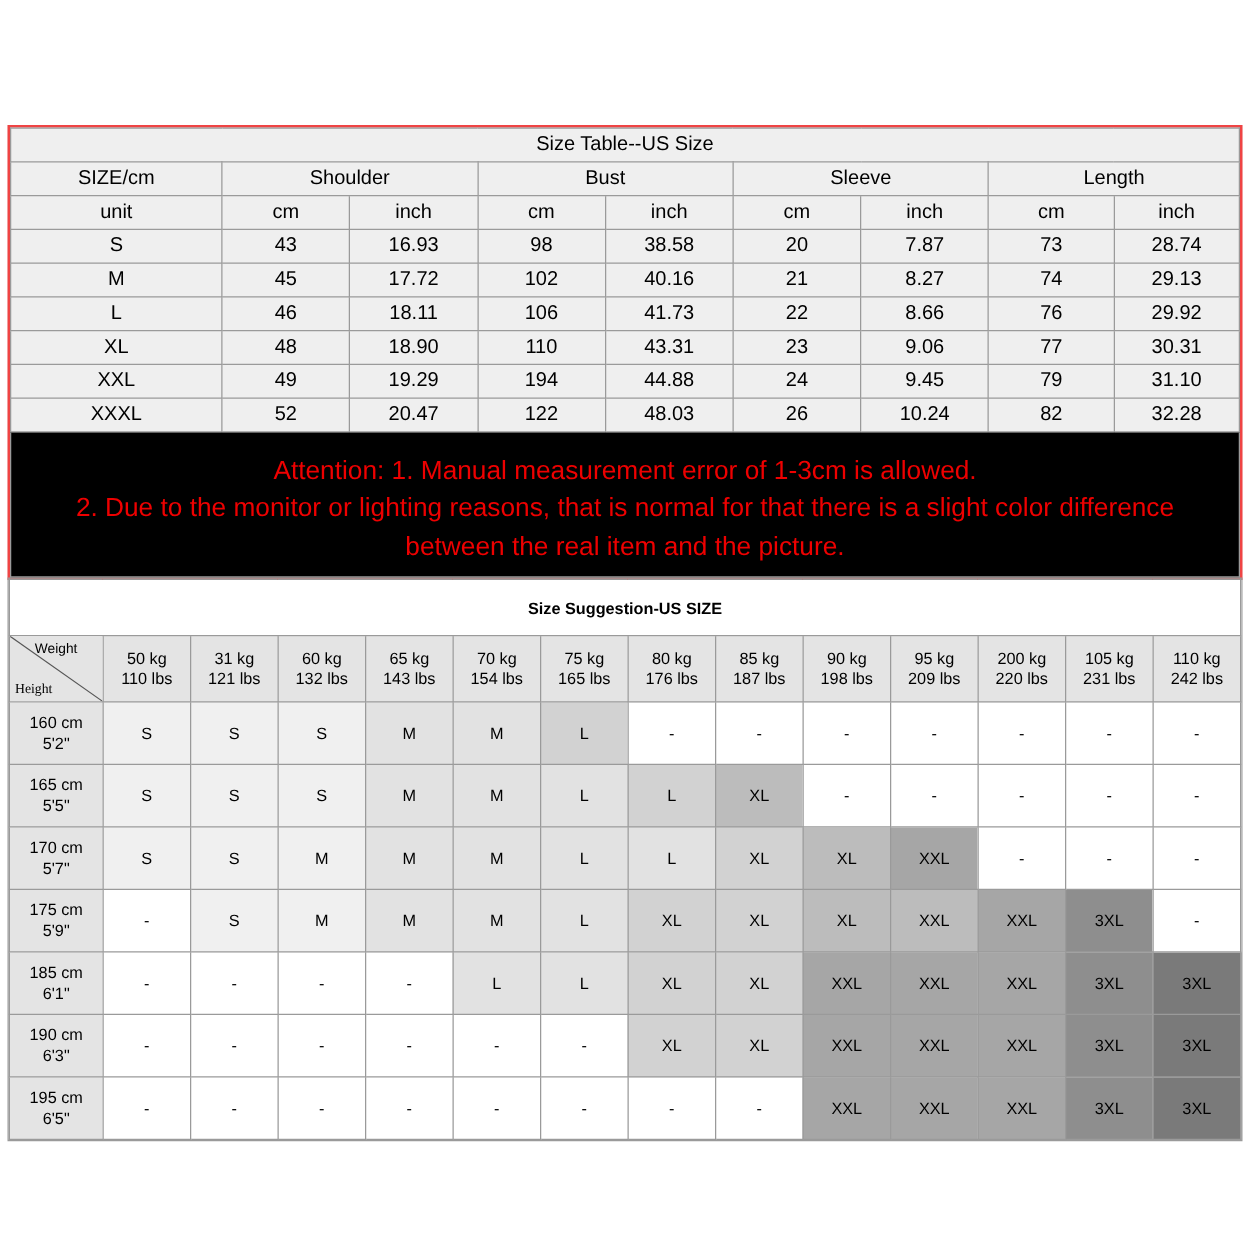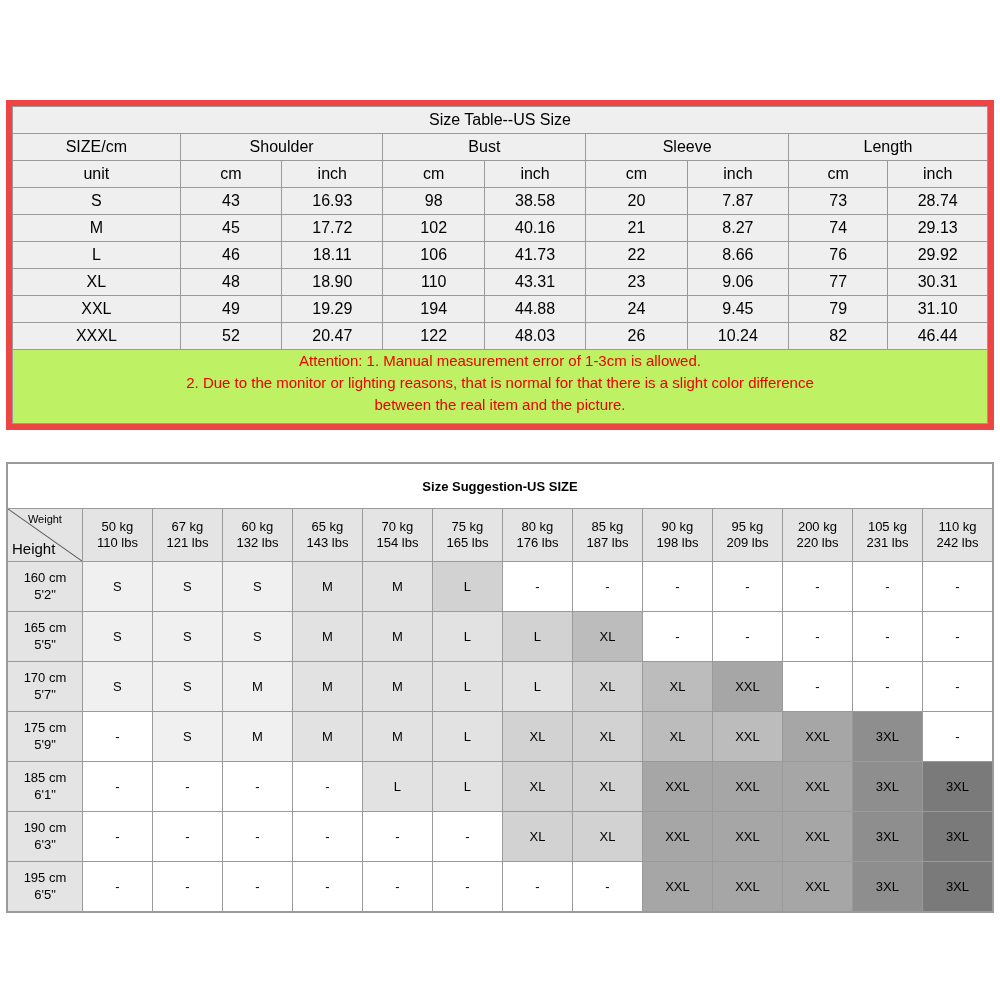--- a/index.html
+++ b/index.html
@@ -21,21 +21,21 @@
     box-sizing: border-box;
     padding: 0 6px;
   }
 
   
   .block1 {
     position: absolute;
     left: 6px;
     top: 100px;
     width: 988px;
-    border: 6px solid #ef4444;
+    border: 2px solid #ef4444;
     box-sizing: border-box;
     background: #efefef;
   }
   table {
     border-collapse: collapse;
     width: 100%;
     table-layout: fixed;
   }
   .block1 td, .block1 th {
     border: 1px solid #9a9a9a;
@@ -50,26 +50,26 @@
     font-weight: bold;
     padding: 6px 2px 8px 2px;
     background: #efefef;
     border: 1px solid #9a9a9a;
     text-align: center;
   }
   .block1 tr.head td {
     font-size: 16px;
   }
   .attention {
-    background: #bef264;
+    background: #000000;
     color: #ee0000;
     text-align: center;
-    font-size: 15px;
+    font-size: 21px;
     line-height: 1.45;
-    padding: 0 4px 8px 4px;
+    padding: 16px 4px 8px 4px;
     border: 1px solid #9a9a9a;
     border-top: none;
   }
   .attention div { white-space: nowrap; }
 
   
   .block2 {
     position: absolute;
     left: 6px;
     top: 462px;
@@ -108,21 +108,22 @@
   .corner .wt {
     position: absolute;
     right: 20px;
     top: 4px;
     font-size: 11px;
   }
   .corner .ht {
     position: absolute;
     left: 4px;
     bottom: 4px;
-    font-size: 15px;
+    font-size: 11px;
+    font-family: Liberation Serif, serif;
   }
   .corner .slash {
     position: absolute;
     left: 0; top: 0; width: 100%; height: 100%;
   }
   .rowhdr {
     background: #e4e4e4 !important;
     font-size: 13px;
     line-height: 1.25;
   }
@@ -233,21 +234,21 @@
       </tr>
       <tr>
         <td>XXXL</td>
         <td>52</td>
         <td>20.47</td>
         <td>122</td>
         <td>48.03</td>
         <td>26</td>
         <td>10.24</td>
         <td>82</td>
-        <td>46.44</td>
+        <td>32.28</td>
       </tr>
     </tbody>
       </table>
     <div class="attention">
       <div>Attention:  1. Manual measurement error of 1-3cm is allowed.</div>
       <div>2. Due to the monitor or lighting reasons, that is normal for that there is a slight color difference</div>
       <div>between the real item and the picture.</div>
     </div>
   </div>
 
@@ -279,21 +280,21 @@
             <line x1="0" y1="0" x2="100" y2="48" stroke="#555" stroke-width="1"></line>
           </svg>
           <span class="wt">Weight</span>
           <span class="ht">Height</span>
         </td>
         <td class="hdr">
           <div>50 kg</div>
           <div>110 lbs</div>
         </td>
         <td class="hdr">
-          <div>67 kg</div>
+          <div>31 kg</div>
           <div>121 lbs</div>
         </td>
         <td class="hdr">
           <div>60 kg</div>
           <div>132 lbs</div>
         </td>
         <td class="hdr">
           <div>65 kg</div>
           <div>143 lbs</div>
         </td>

